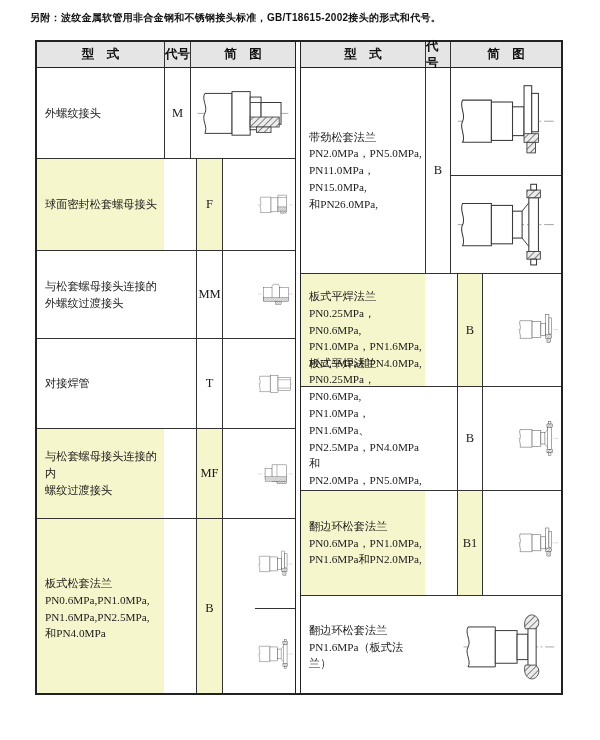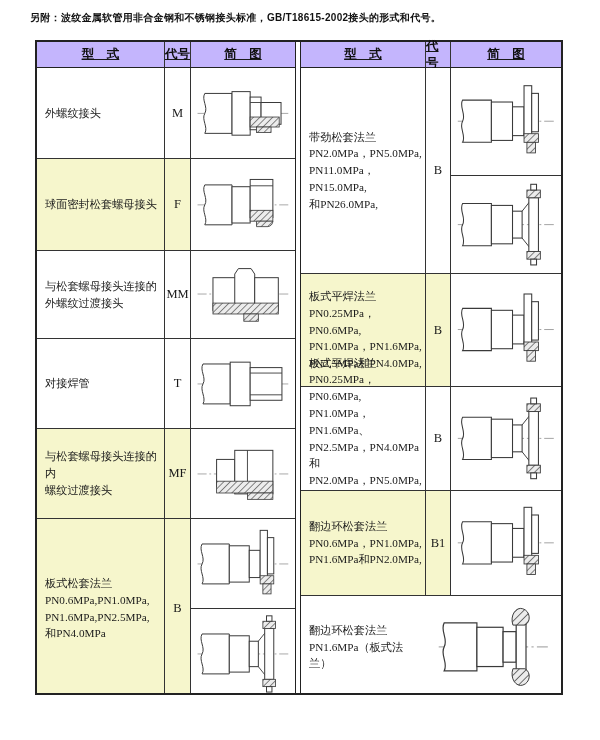--- a/index.html
+++ b/index.html
@@ -4,25 +4,25 @@
 <style>
   html,body{margin:0;padding:0;}
   body{width:600px;height:740px;background:#ffffff;font-family:"Liberation Sans","DejaVu Sans",sans-serif;color:#1a1a1a;position:relative;overflow:hidden;}
   .page{position:absolute;inset:0;background:#fff;}
   .title{position:absolute;left:30px;top:11px;font-size:10px;font-weight:700;letter-spacing:0.3px;color:#111;white-space:nowrap;}
   .table{position:absolute;left:35px;top:40px;width:528px;height:655px;border:2px solid #222;display:flex;background:#fff;box-sizing:border-box;}
   .half{display:flex;flex-direction:column;box-sizing:border-box;}
   .half.left{width:258px;}
   .half.right{flex:1;}
   .mid{width:4px;border-left:1.5px solid #222;border-right:1.5px solid #222;background:#fff;}
-  .hrow{display:flex;height:25px;background:#c4b5fd;border-bottom:1.5px solid #222;flex:none;text-decoration:underline;}
+  .hrow{display:flex;height:25px;background:#e5e5e5;border-bottom:1.5px solid #222;flex:none;}
   .hc{display:flex;align-items:center;justify-content:center;font-weight:700;font-size:12.5px;color:#101010;box-sizing:border-box;}
   .rows{flex:1;display:flex;flex-direction:column;overflow:hidden;}
   .row{display:flex;flex:none;box-sizing:border-box;background:#fff;}
-  .rows > .row + .row{border-top:1px solid #333;}
+  .rows > .row + .row{border-top:1px solid #333;gap:32px;}
   .cl{padding:4px 3px 4px 8px;display:flex;align-items:center;white-space:pre-line;line-height:1.5;font-size:11.2px;box-sizing:border-box;font-family:"Liberation Serif","DejaVu Sans",serif;}
   .cc{border-left:1px solid #333;border-right:1px solid #333;display:flex;align-items:center;justify-content:center;font-family:"Liberation Serif","DejaVu Serif",serif;font-size:12.5px;box-sizing:border-box;}
   .cd{flex:1;display:flex;align-items:center;justify-content:center;box-sizing:border-box;background:#fff;}
   .half.left  .cl,.half.left  .hc.w1{width:127px;}
   .half.left  .cc,.half.left  .hc.w2{width:27px;}
   .half.right .cl,.half.right .hc.w1{width:124px;}
   .half.right .cc,.half.right .hc.w2{width:26px;}
   .hc.w2{border-left:1px solid #333;border-right:1px solid #333;}
   .hc.w3{flex:1;}
   .yellow{background:#f6f6cc;}

